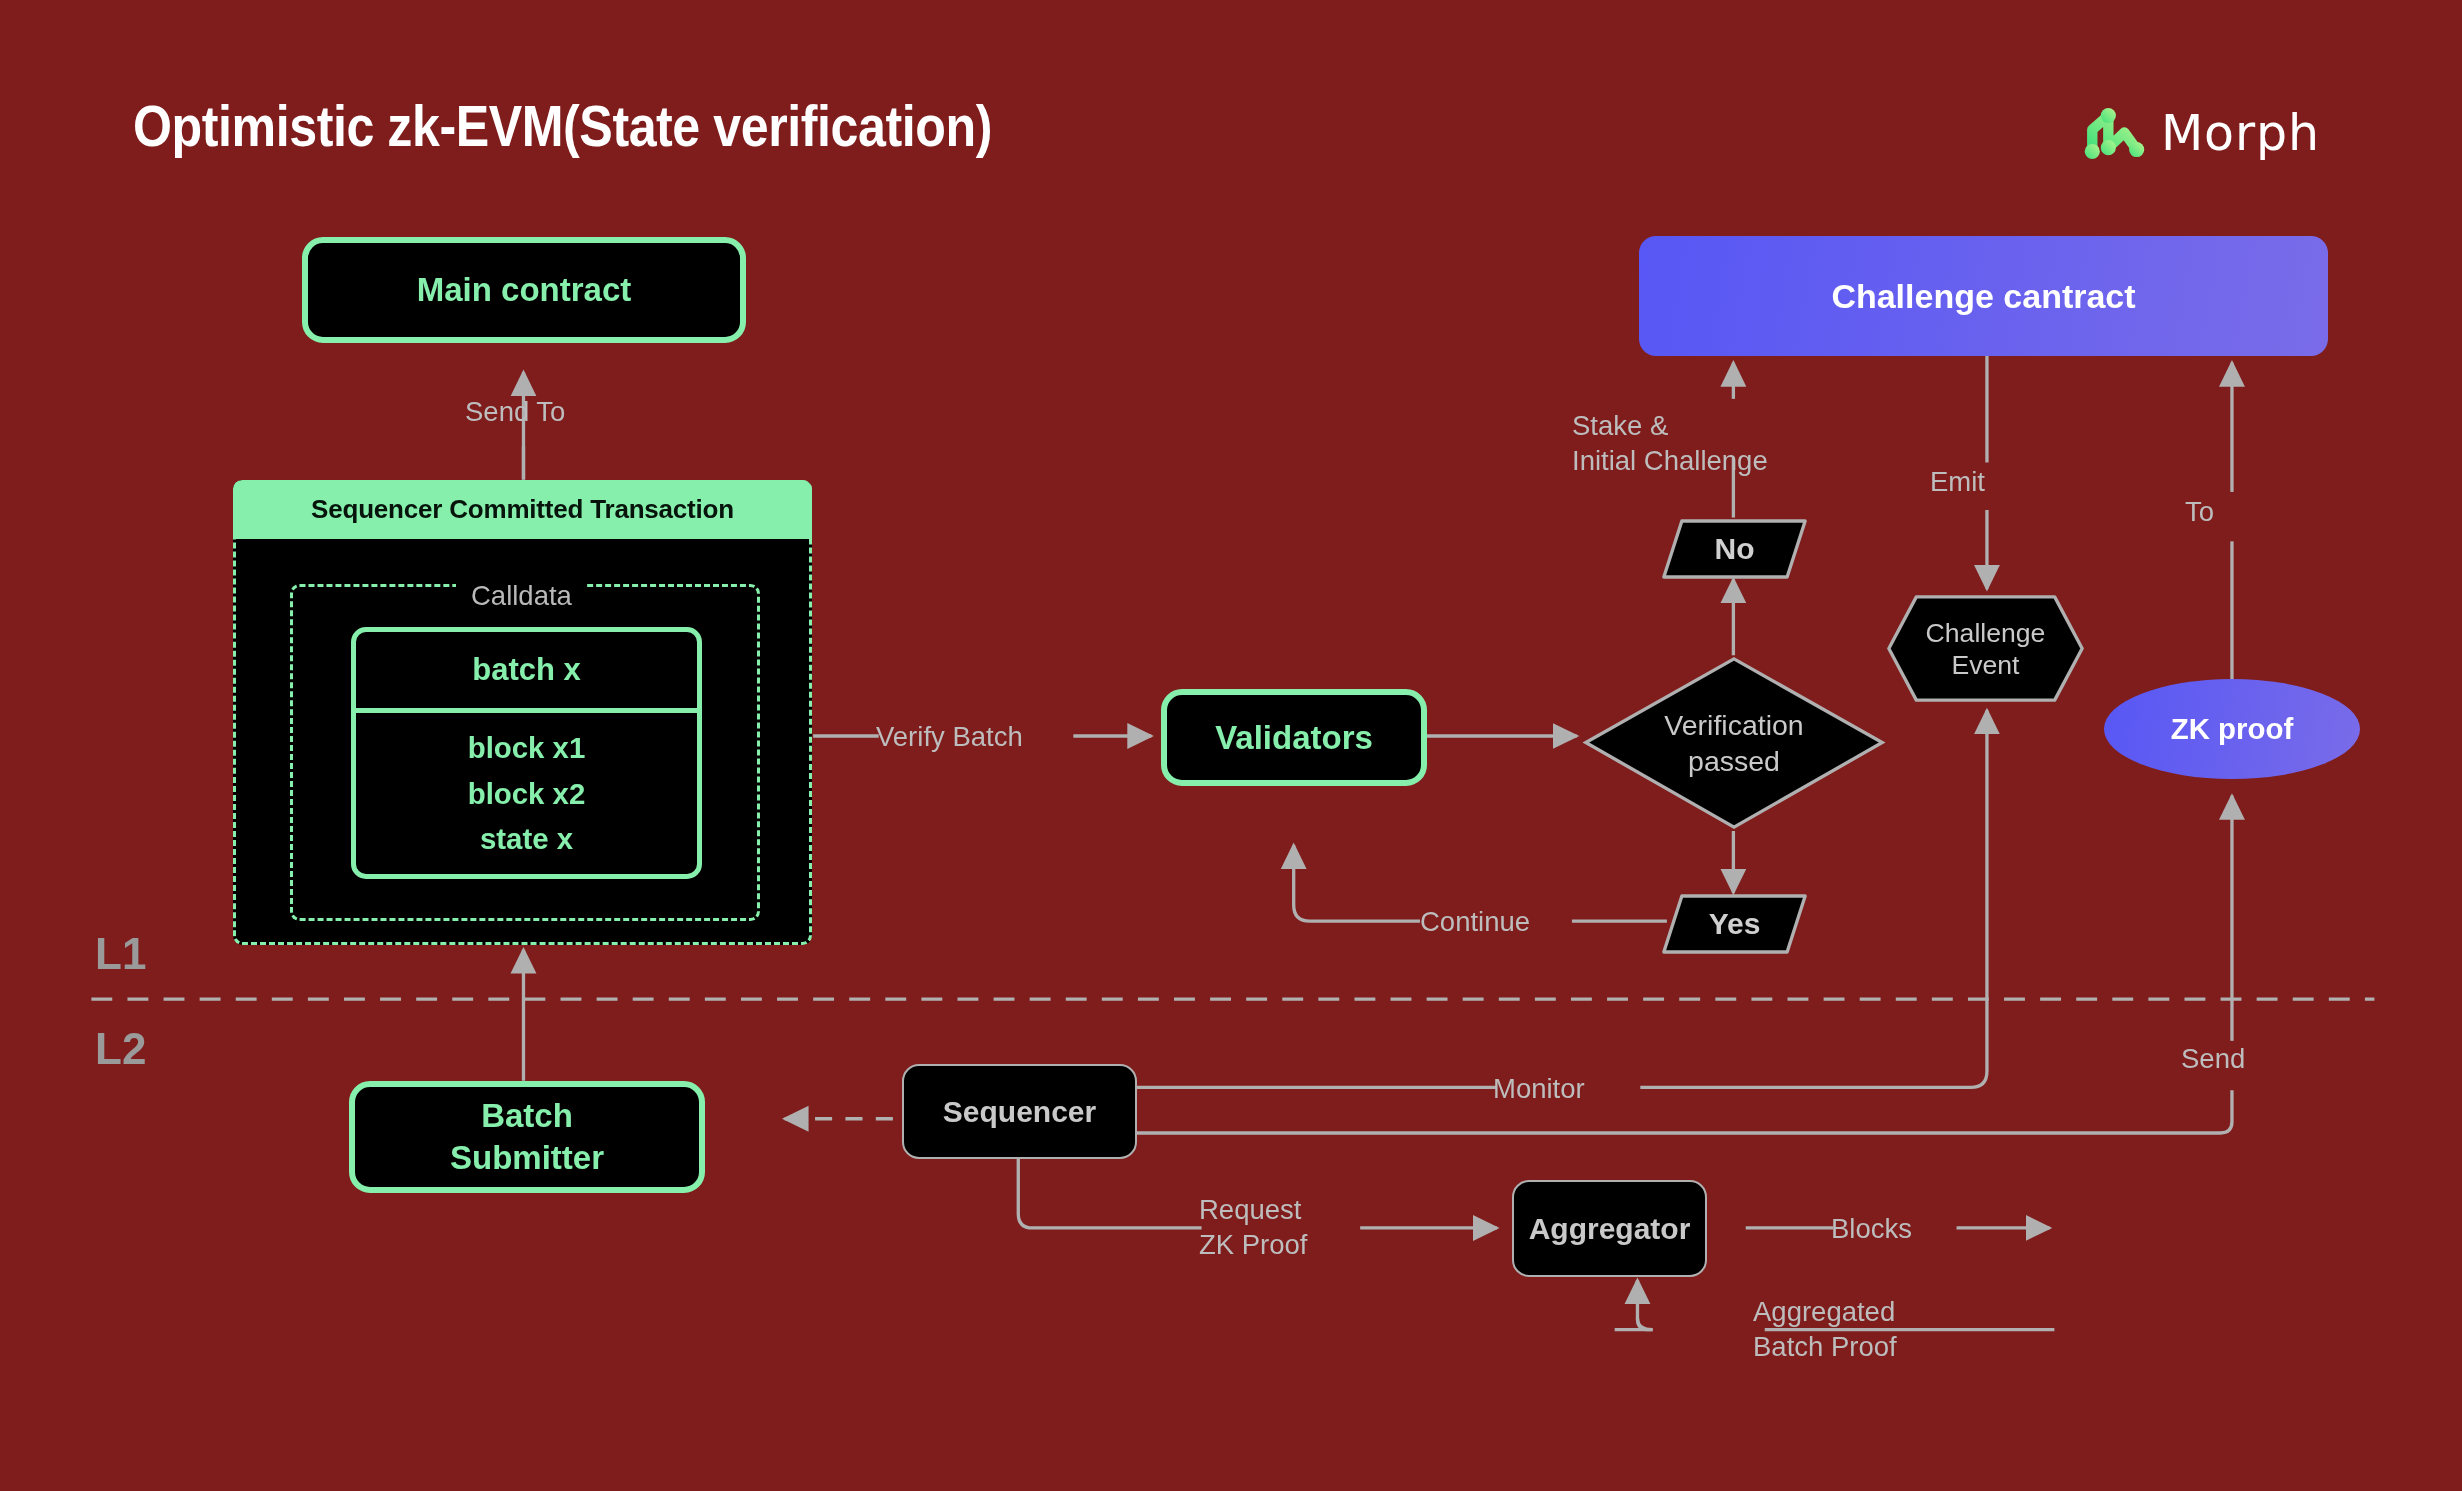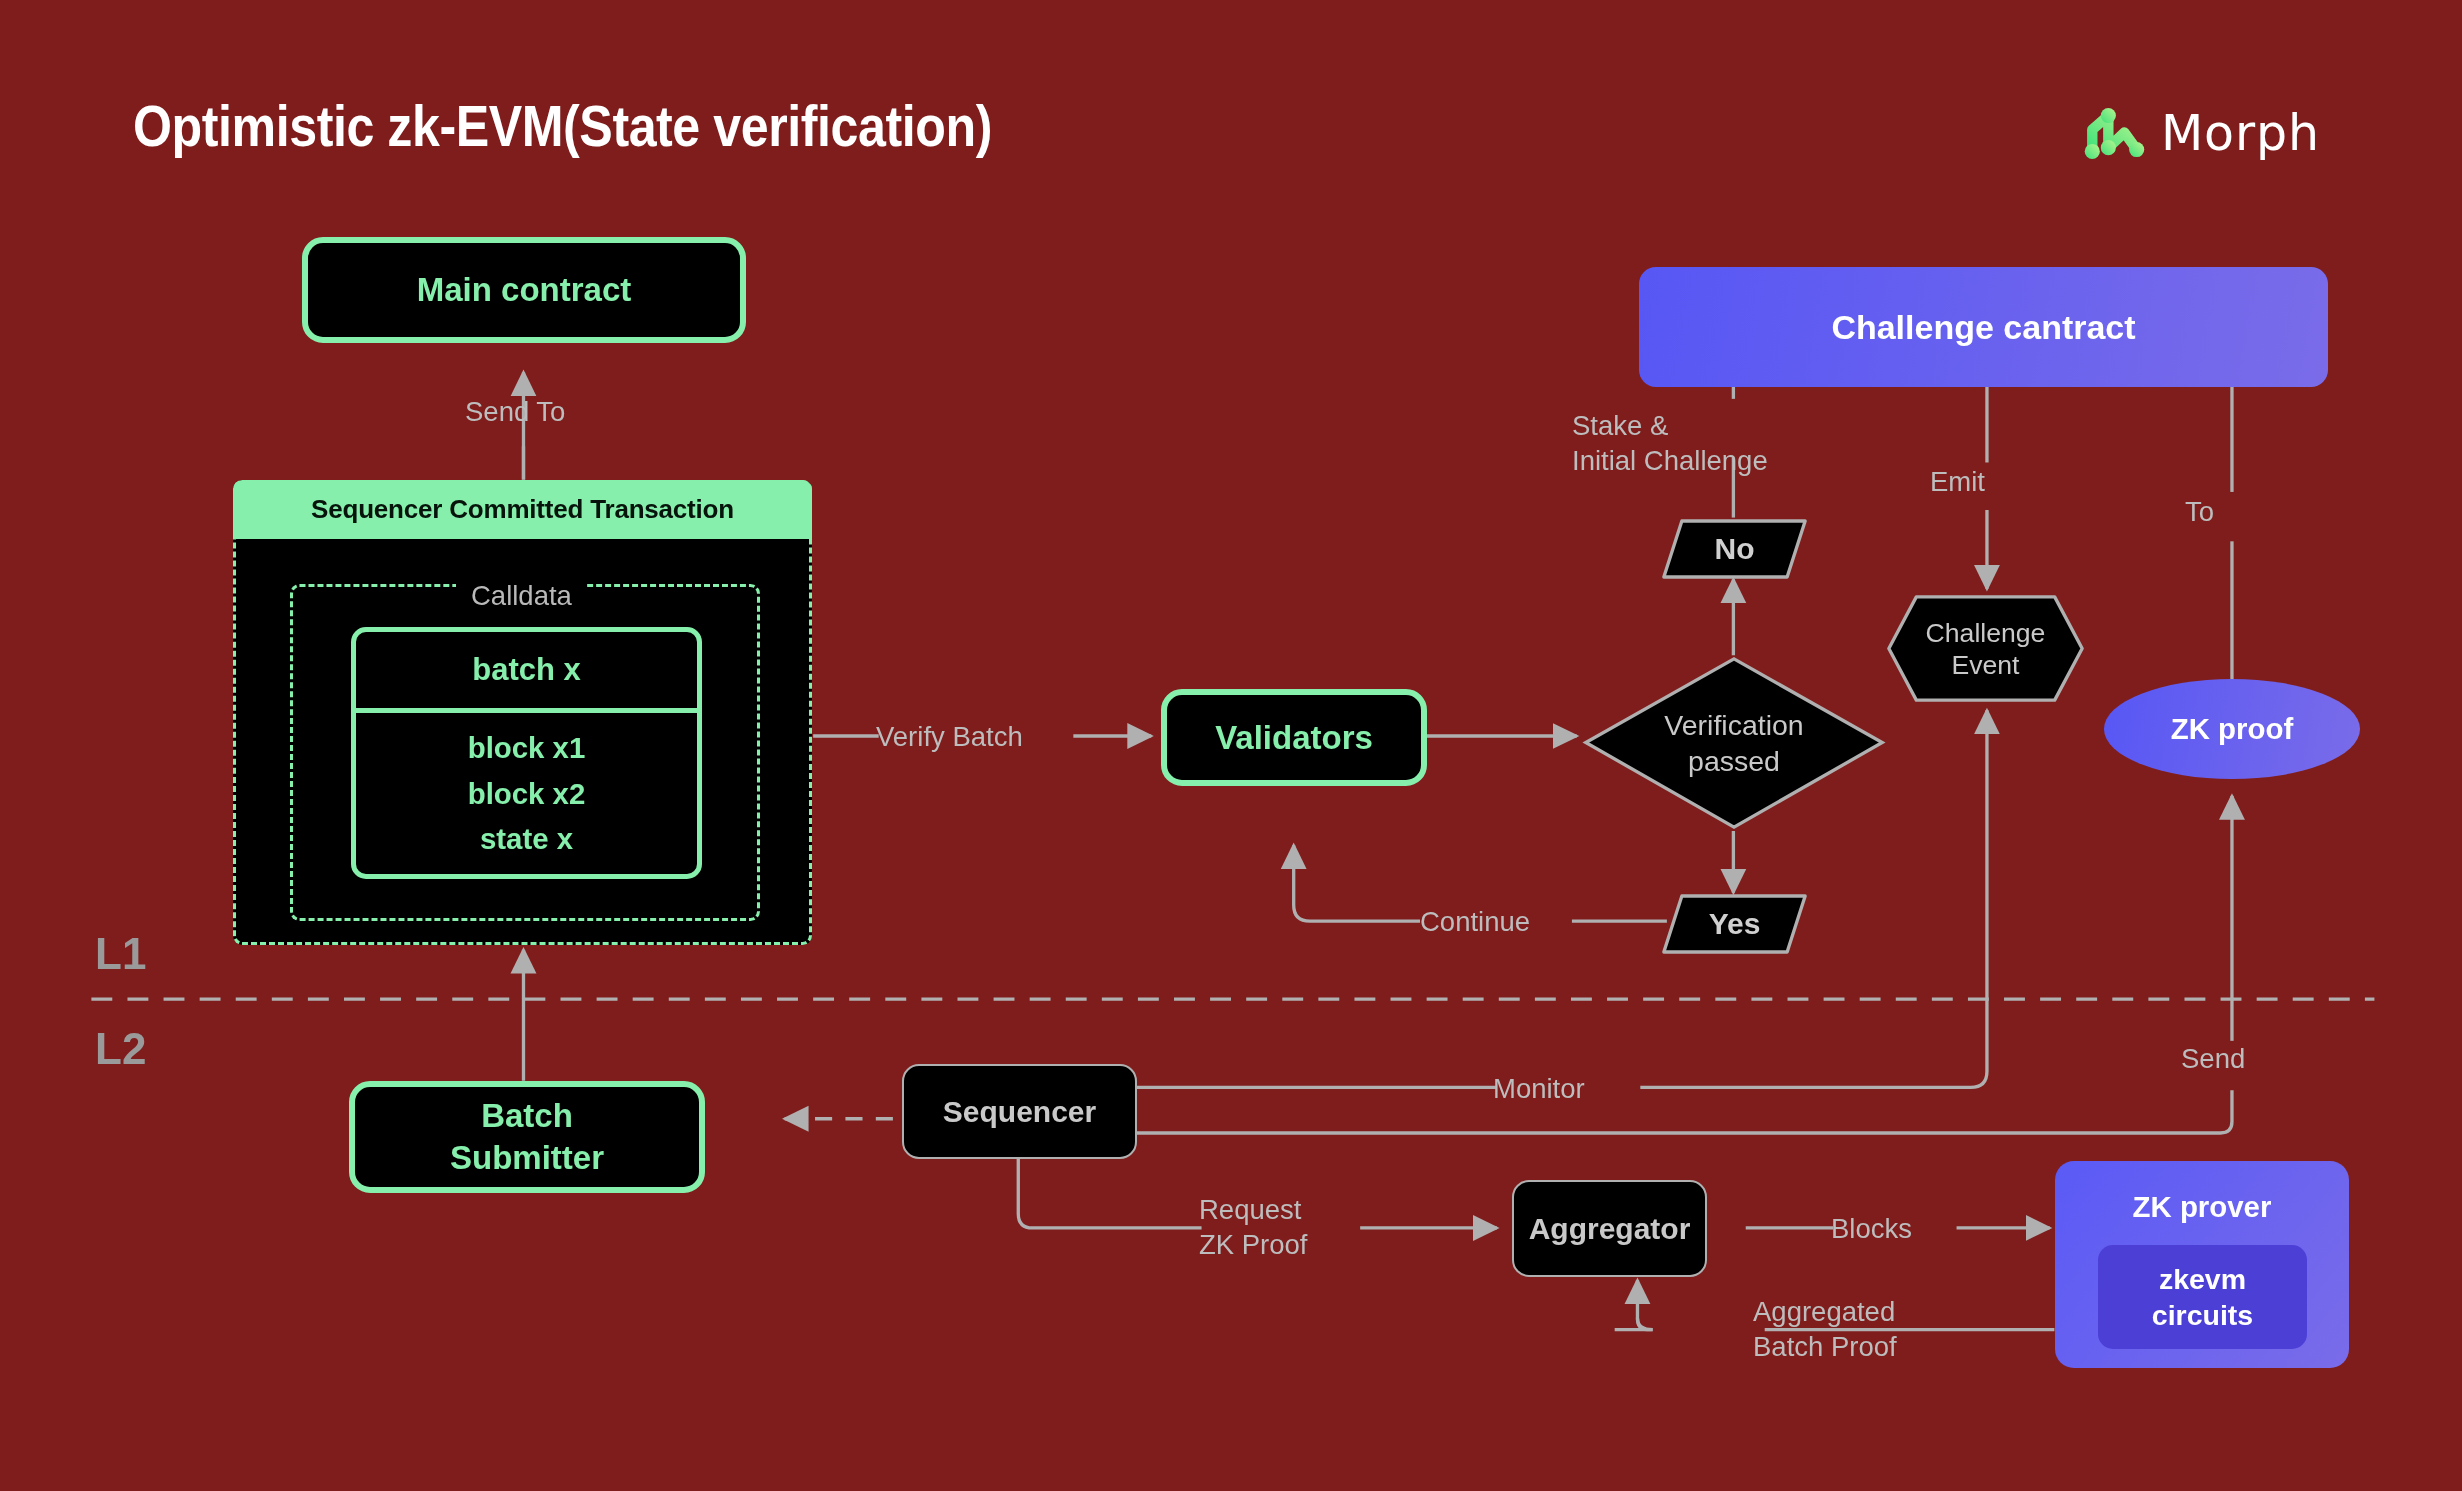--- a/index.html
+++ b/index.html
@@ -28,21 +28,21 @@
   .green-box{
     border:6.6px solid #86efac;border-radius:21px;background:#000;
     color:#86efac;font-weight:bold;
   }
   .grey-box{
     border:2.8px solid #b0b0b0;border-radius:17px;background:#000;
     color:#c9c9c9;font-weight:bold;
   }
   .purple-box{
     background:linear-gradient(100deg,#5757f5 0%,#7a6ce9 100%);
-    border-radius:17px;color:#ffffff;font-weight:bold;margin-top:31px;
+    border-radius:17px;color:#ffffff;font-weight:bold;
   }
 
   
   .layer-label{position:absolute;color:#9a9a9a;font-weight:bold;font-size:44px;}
 
   
   #sct-outer{
     position:absolute;left:233px;top:480px;width:579px;height:465px;
     border:3.8px dashed #86efac;border-radius:9.5px;box-sizing:border-box;background:#000;
   }
@@ -315,22 +315,15 @@
     <span>Aggregator</span>
   </div>
 
   <div class="elabel" style="left:1831px;top:1211px;width:129px;">Blocks</div>
 
   <div class="elabel multi" style="left:1753px;top:1294px;width:228px;">
     <div>Aggregated</div>
     <div>Batch Proof</div>
   </div>
 
-  <div id="zkprover">
-    <div id="zkprover-title">ZK prover</div>
-    <div id="zkevm">
-      <span>zkevm</span>
-      <span>circuits</span>
-    </div>
-  </div>
 
 </div>
 
 
 </body></html>

